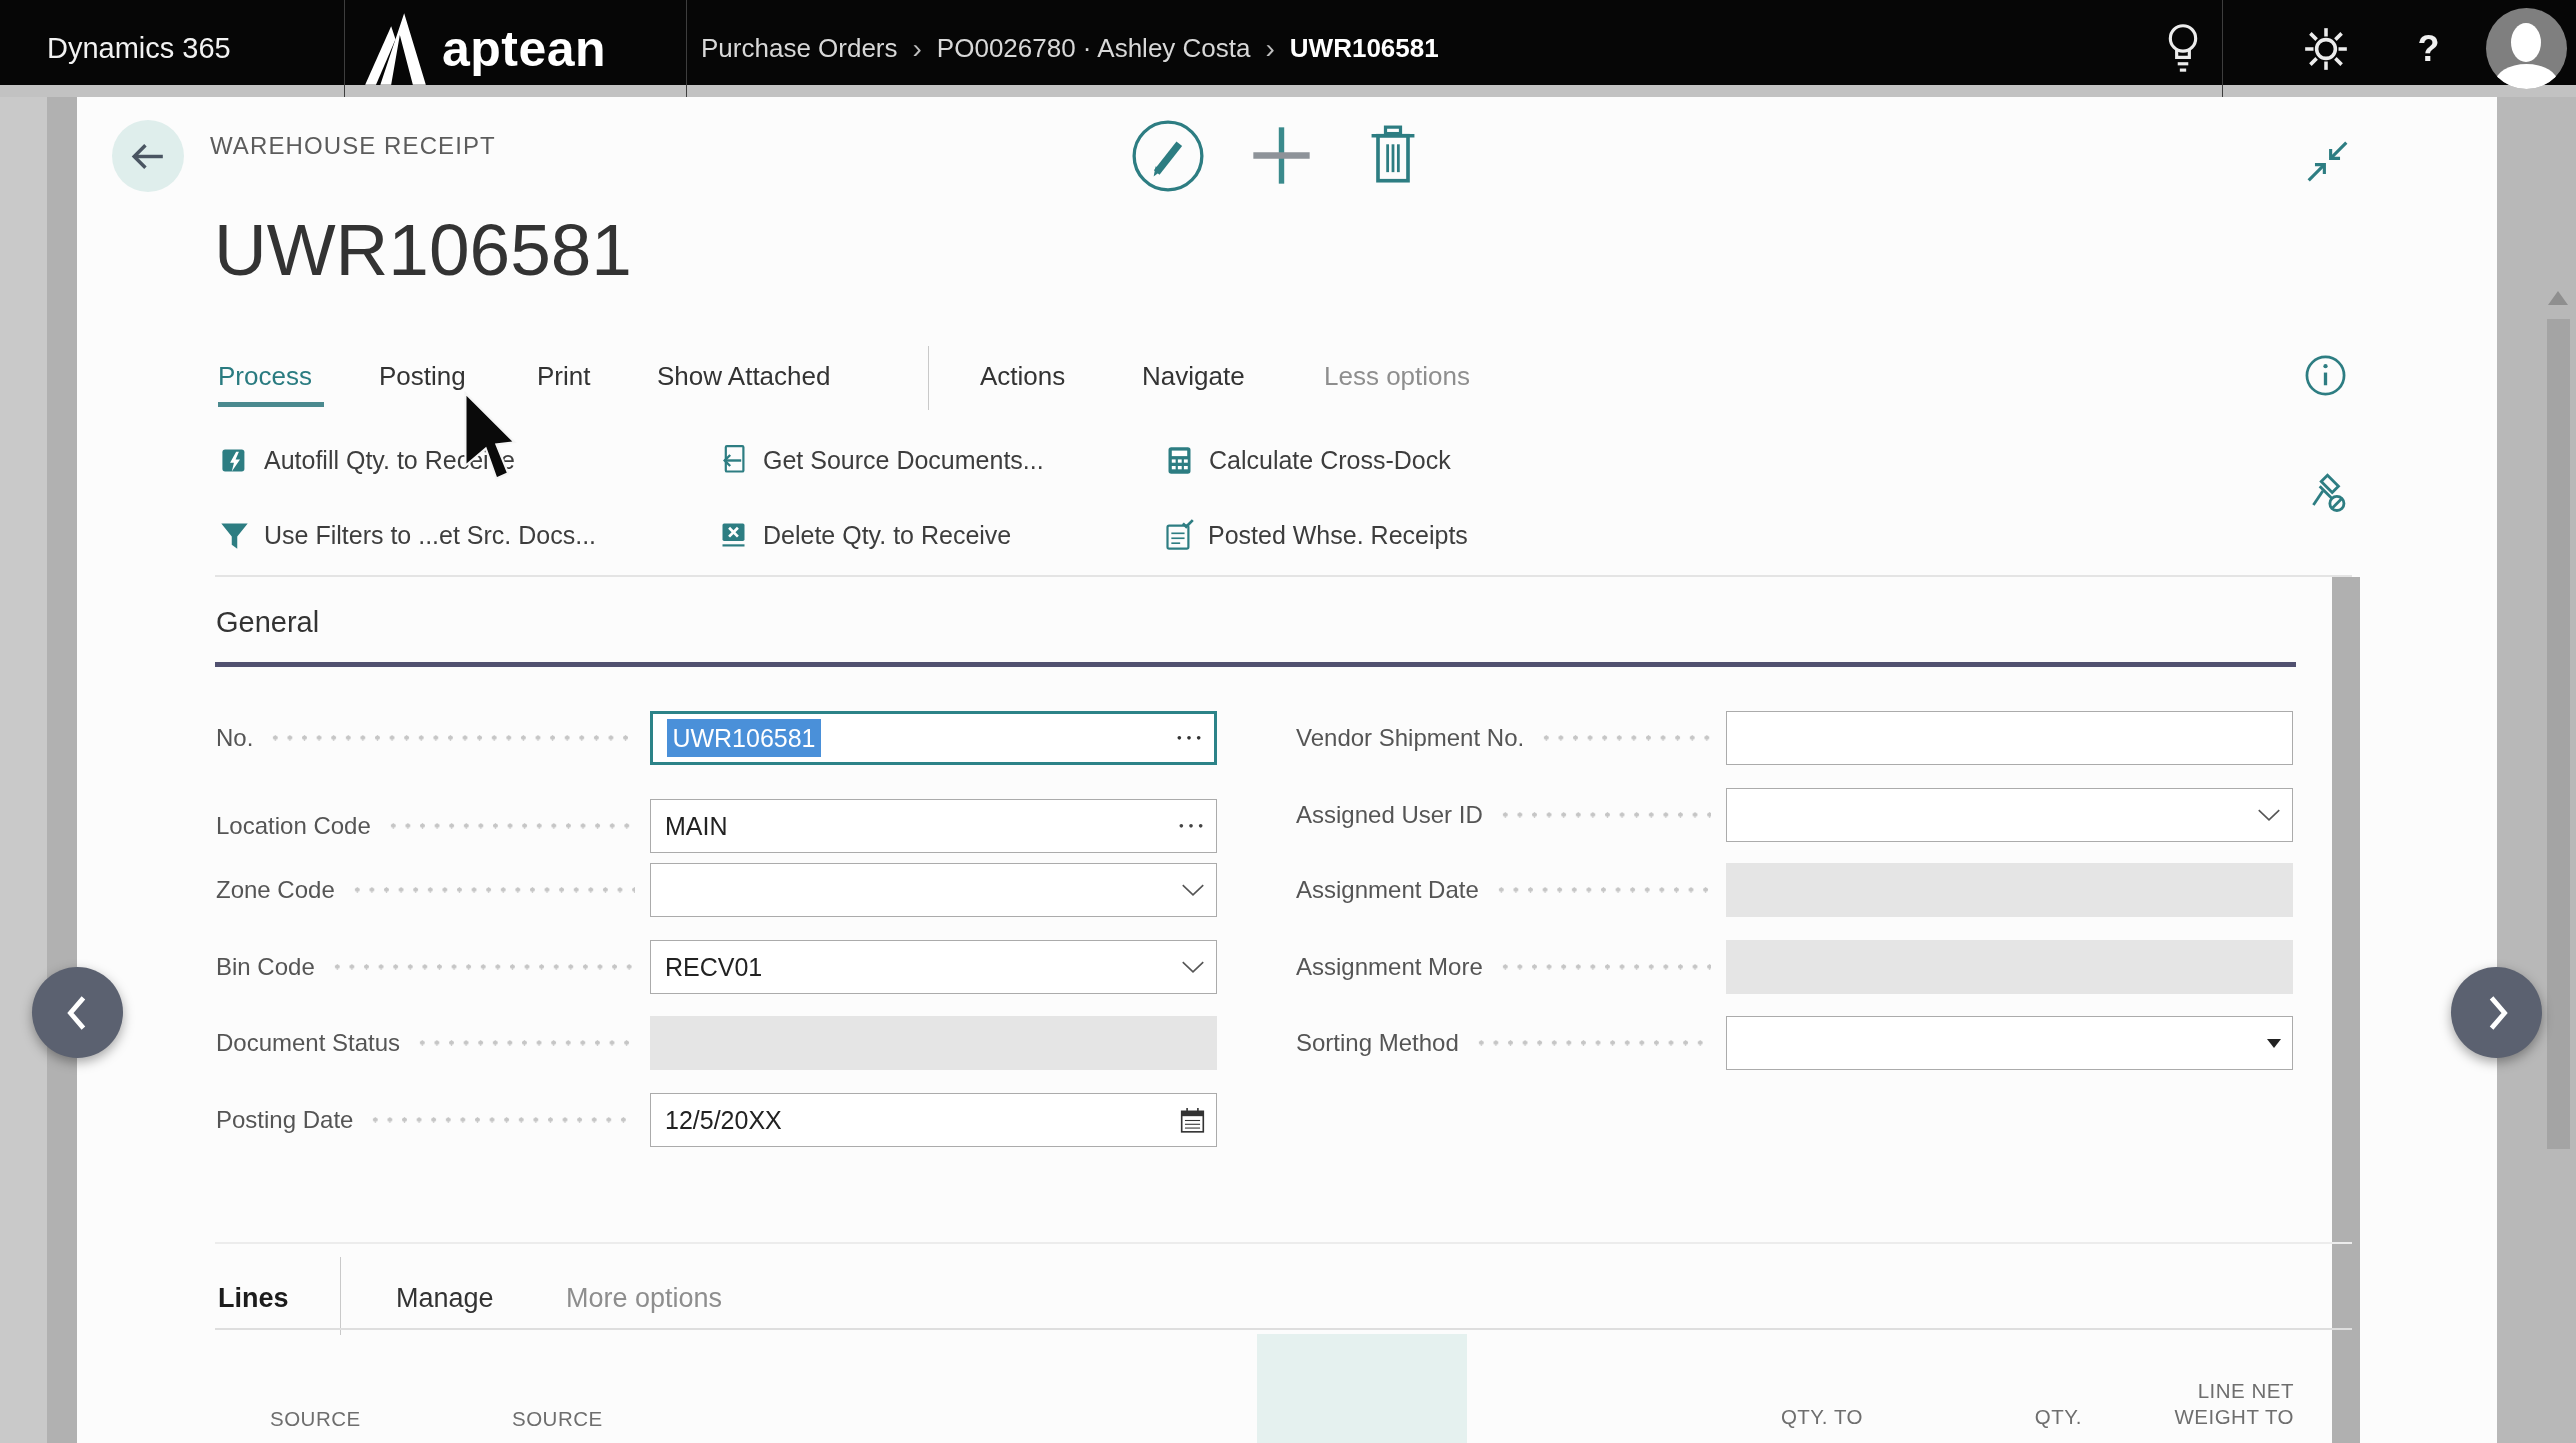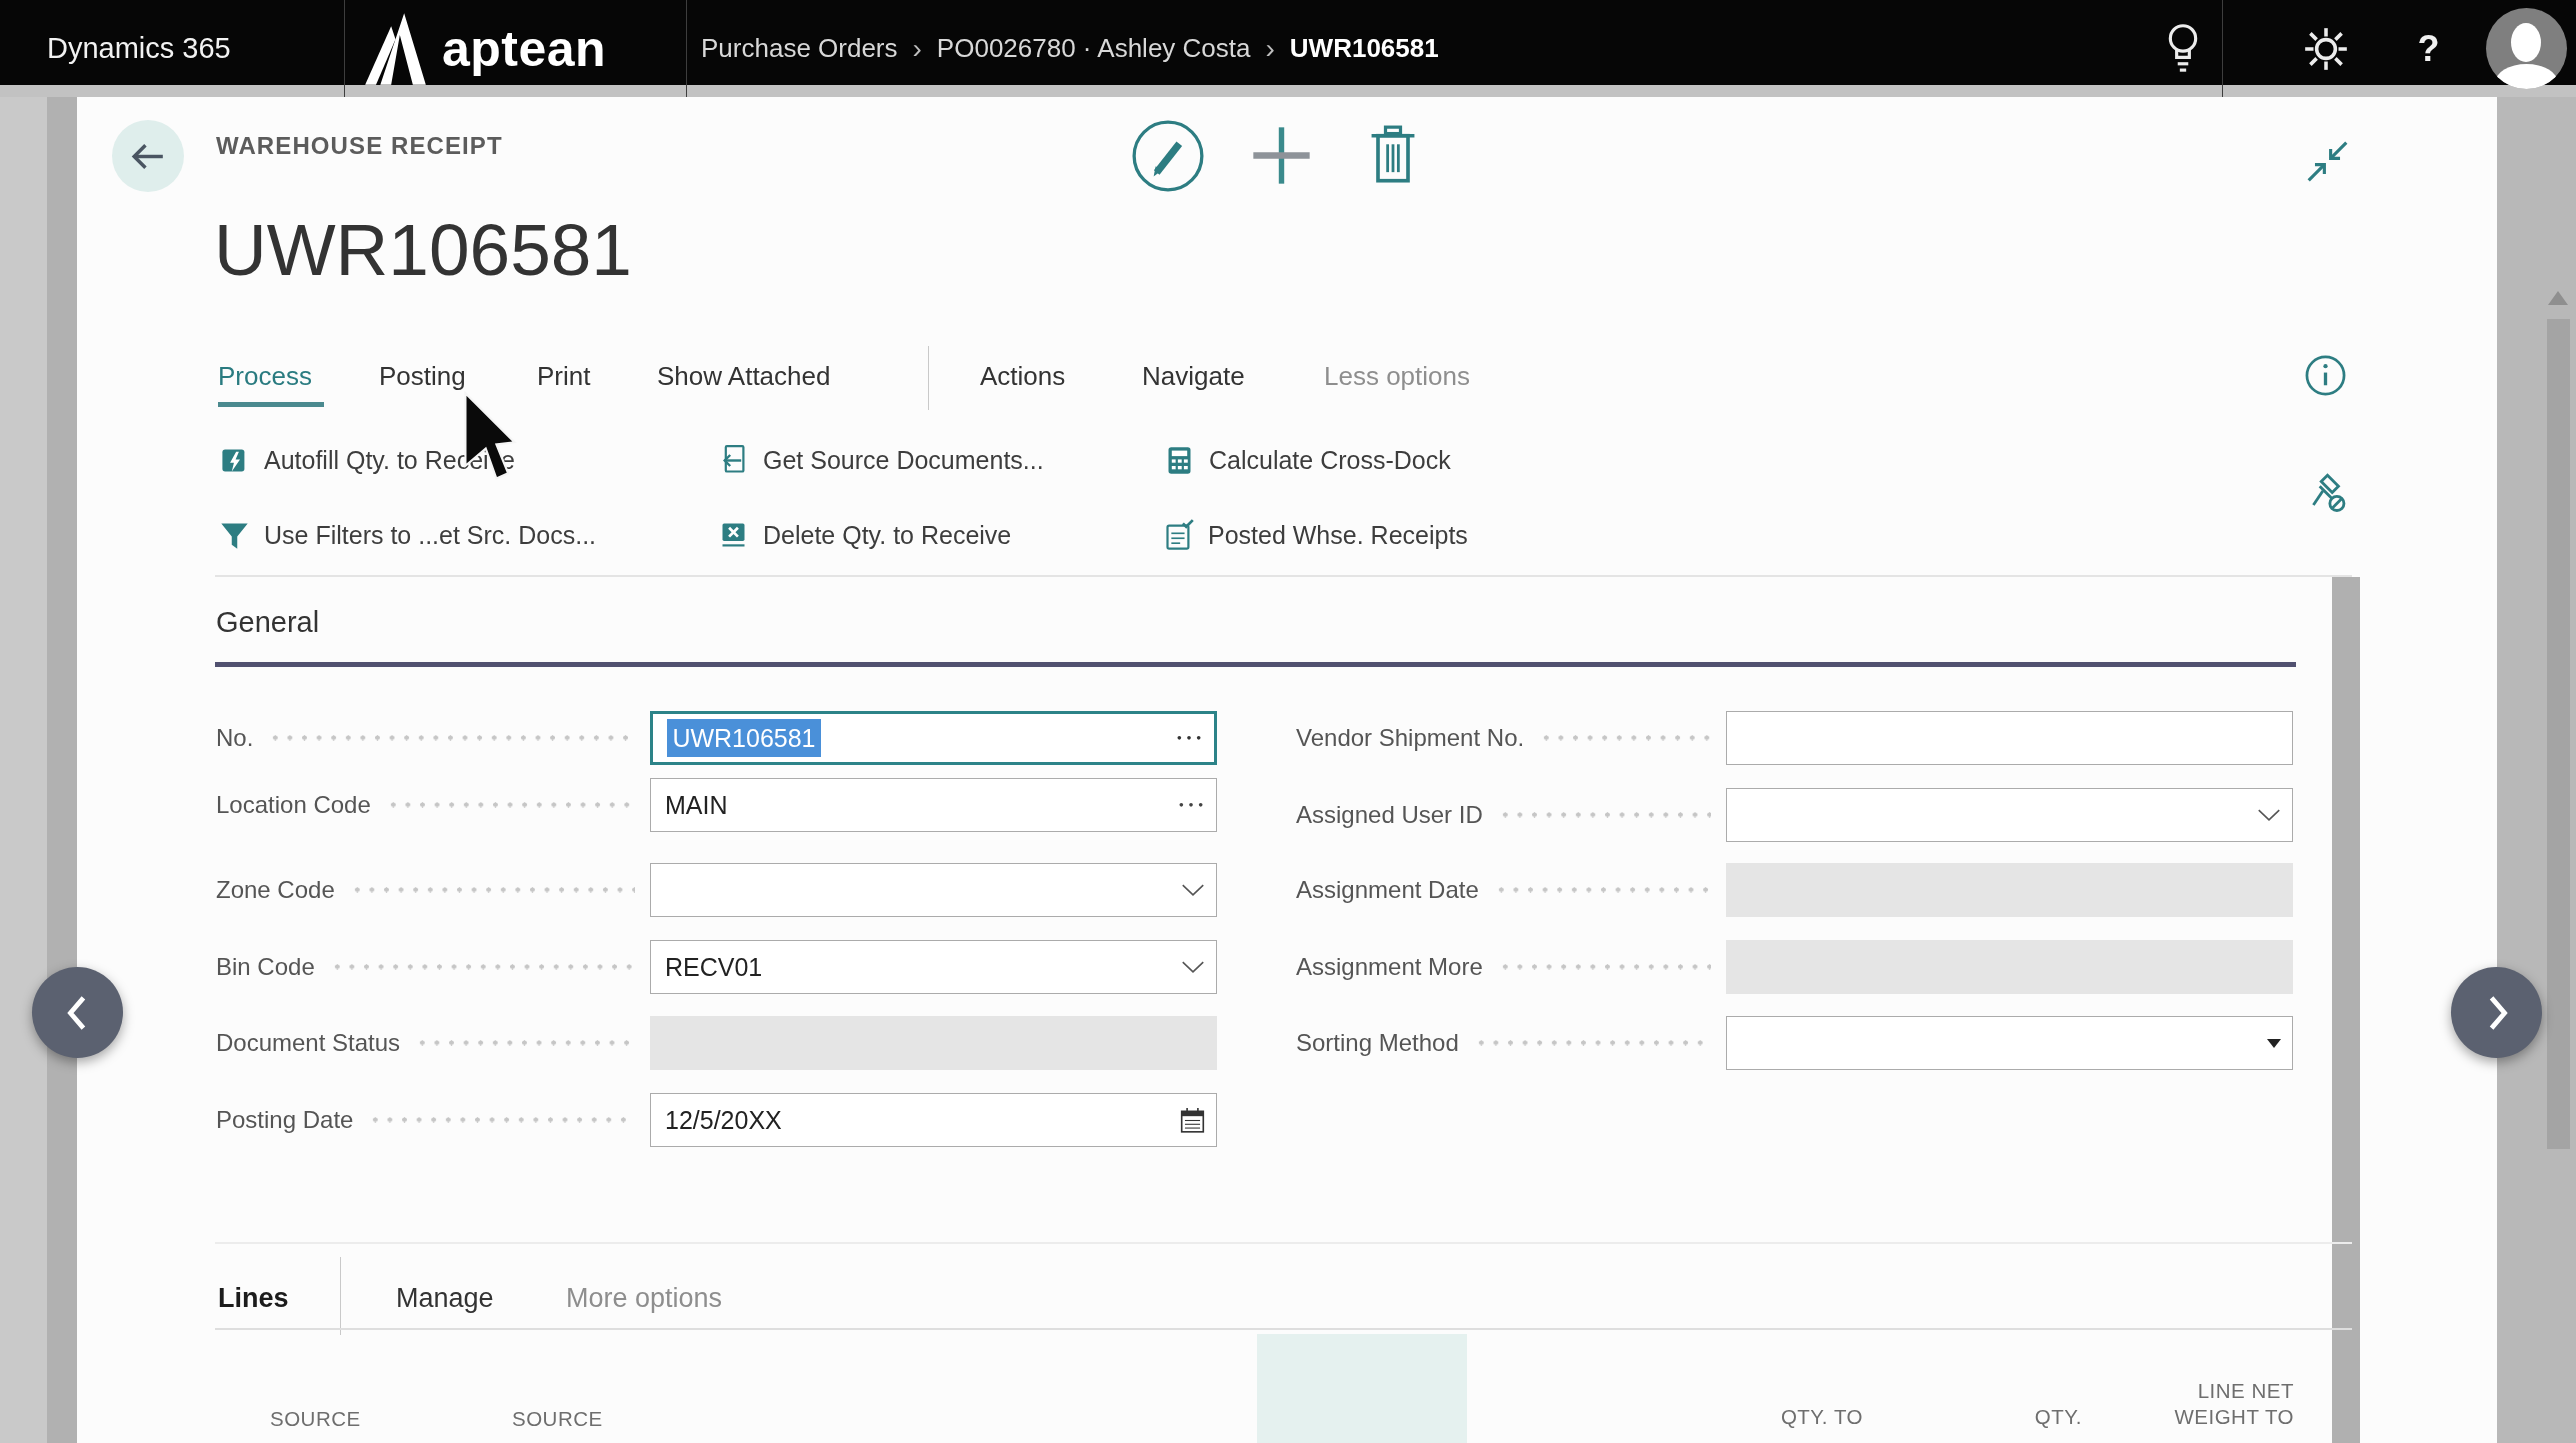--- a/index.html
+++ b/index.html
@@ -26,21 +26,21 @@
            background:linear-gradient(90deg,#c9c9c9 0 47px,#b1b1b1 47px 77px);}
   .rmargin{position:absolute;left:2497px;top:97px;width:79px;height:1347px;background:#b8b8b8;}
   .pagescroll-up{position:absolute;left:2548px;top:291px;width:0;height:0;
     border-left:10.8px solid transparent;border-right:10.8px solid transparent;border-bottom:14px solid #8f8f8f;}
   .pagescroll-thumb{position:absolute;left:2547px;top:319px;width:23px;height:830px;background:#a4a4a4;}
   
   .card{position:absolute;left:77px;top:97px;width:2420px;height:1347px;background:#fcfcfc;z-index:10;}
   .abs{position:absolute;}
   .back-btn{left:35px;top:23px;width:72px;height:72px;border-radius:50%;background:#dfeeec;
             display:flex;align-items:center;justify-content:center;}
-  .caption{left:139px;top:35px;font-size:24px;letter-spacing:1.1px;color:#5c5c5c;font-weight:700;}
+  .caption{left:133px;top:35px;font-size:24px;letter-spacing:1.1px;color:#5c5c5c;font-weight:400;}
   .pagetitle{left:137px;top:111px;font-size:73px;font-weight:300;color:#333;}
   .hdr-ic{display:flex;align-items:center;justify-content:center;}
   .menu-item{position:absolute;top:258px;height:43px;display:flex;align-items:center;
              font-size:26px;color:#333;}
   .menu-item.active{color:#2a7b80;}
   .menu-item.dim{color:#8e8e8e;}
   .menu-underline{left:141px;top:305px;width:106px;height:4.9px;background:#4b8a8f;}
   .menu-vdiv{left:851px;top:249px;width:1.1px;height:64px;background:#c9c9c9;}
   .act{position:absolute;display:flex;align-items:center;gap:13px;height:54px;}
   .act .lbl{font-size:25px;color:#3d3d3d;white-space:nowrap;}
@@ -283,21 +283,21 @@
         <span class="suffix">
           <svg width="28" height="7.6" viewBox="0 0 52 14">
             <circle cx="8" cy="7" r="3.4" fill="#333"></circle>
               <circle cx="26" cy="7" r="3.4" fill="#333"></circle>
               <circle cx="44" cy="7" r="3.4" fill="#333"></circle>
           </svg>
         </span>
       </div>
     </div>
 
-    <div class="frow" style="left:139px;top:681px;width:1001px">
+    <div class="frow" style="left:139px;top:702px;width:1001px">
       <span class="flabel">Location Code</span>
       <span class="dots"></span>
       <div class="finput">
         <span>MAIN</span>
         <span class="suffix">
           <svg width="28" height="7.6" viewBox="0 0 52 14">
             <circle cx="8" cy="7" r="3.4" fill="#444"></circle>
               <circle cx="26" cy="7" r="3.4" fill="#444"></circle>
               <circle cx="44" cy="7" r="3.4" fill="#444"></circle>
           </svg>

